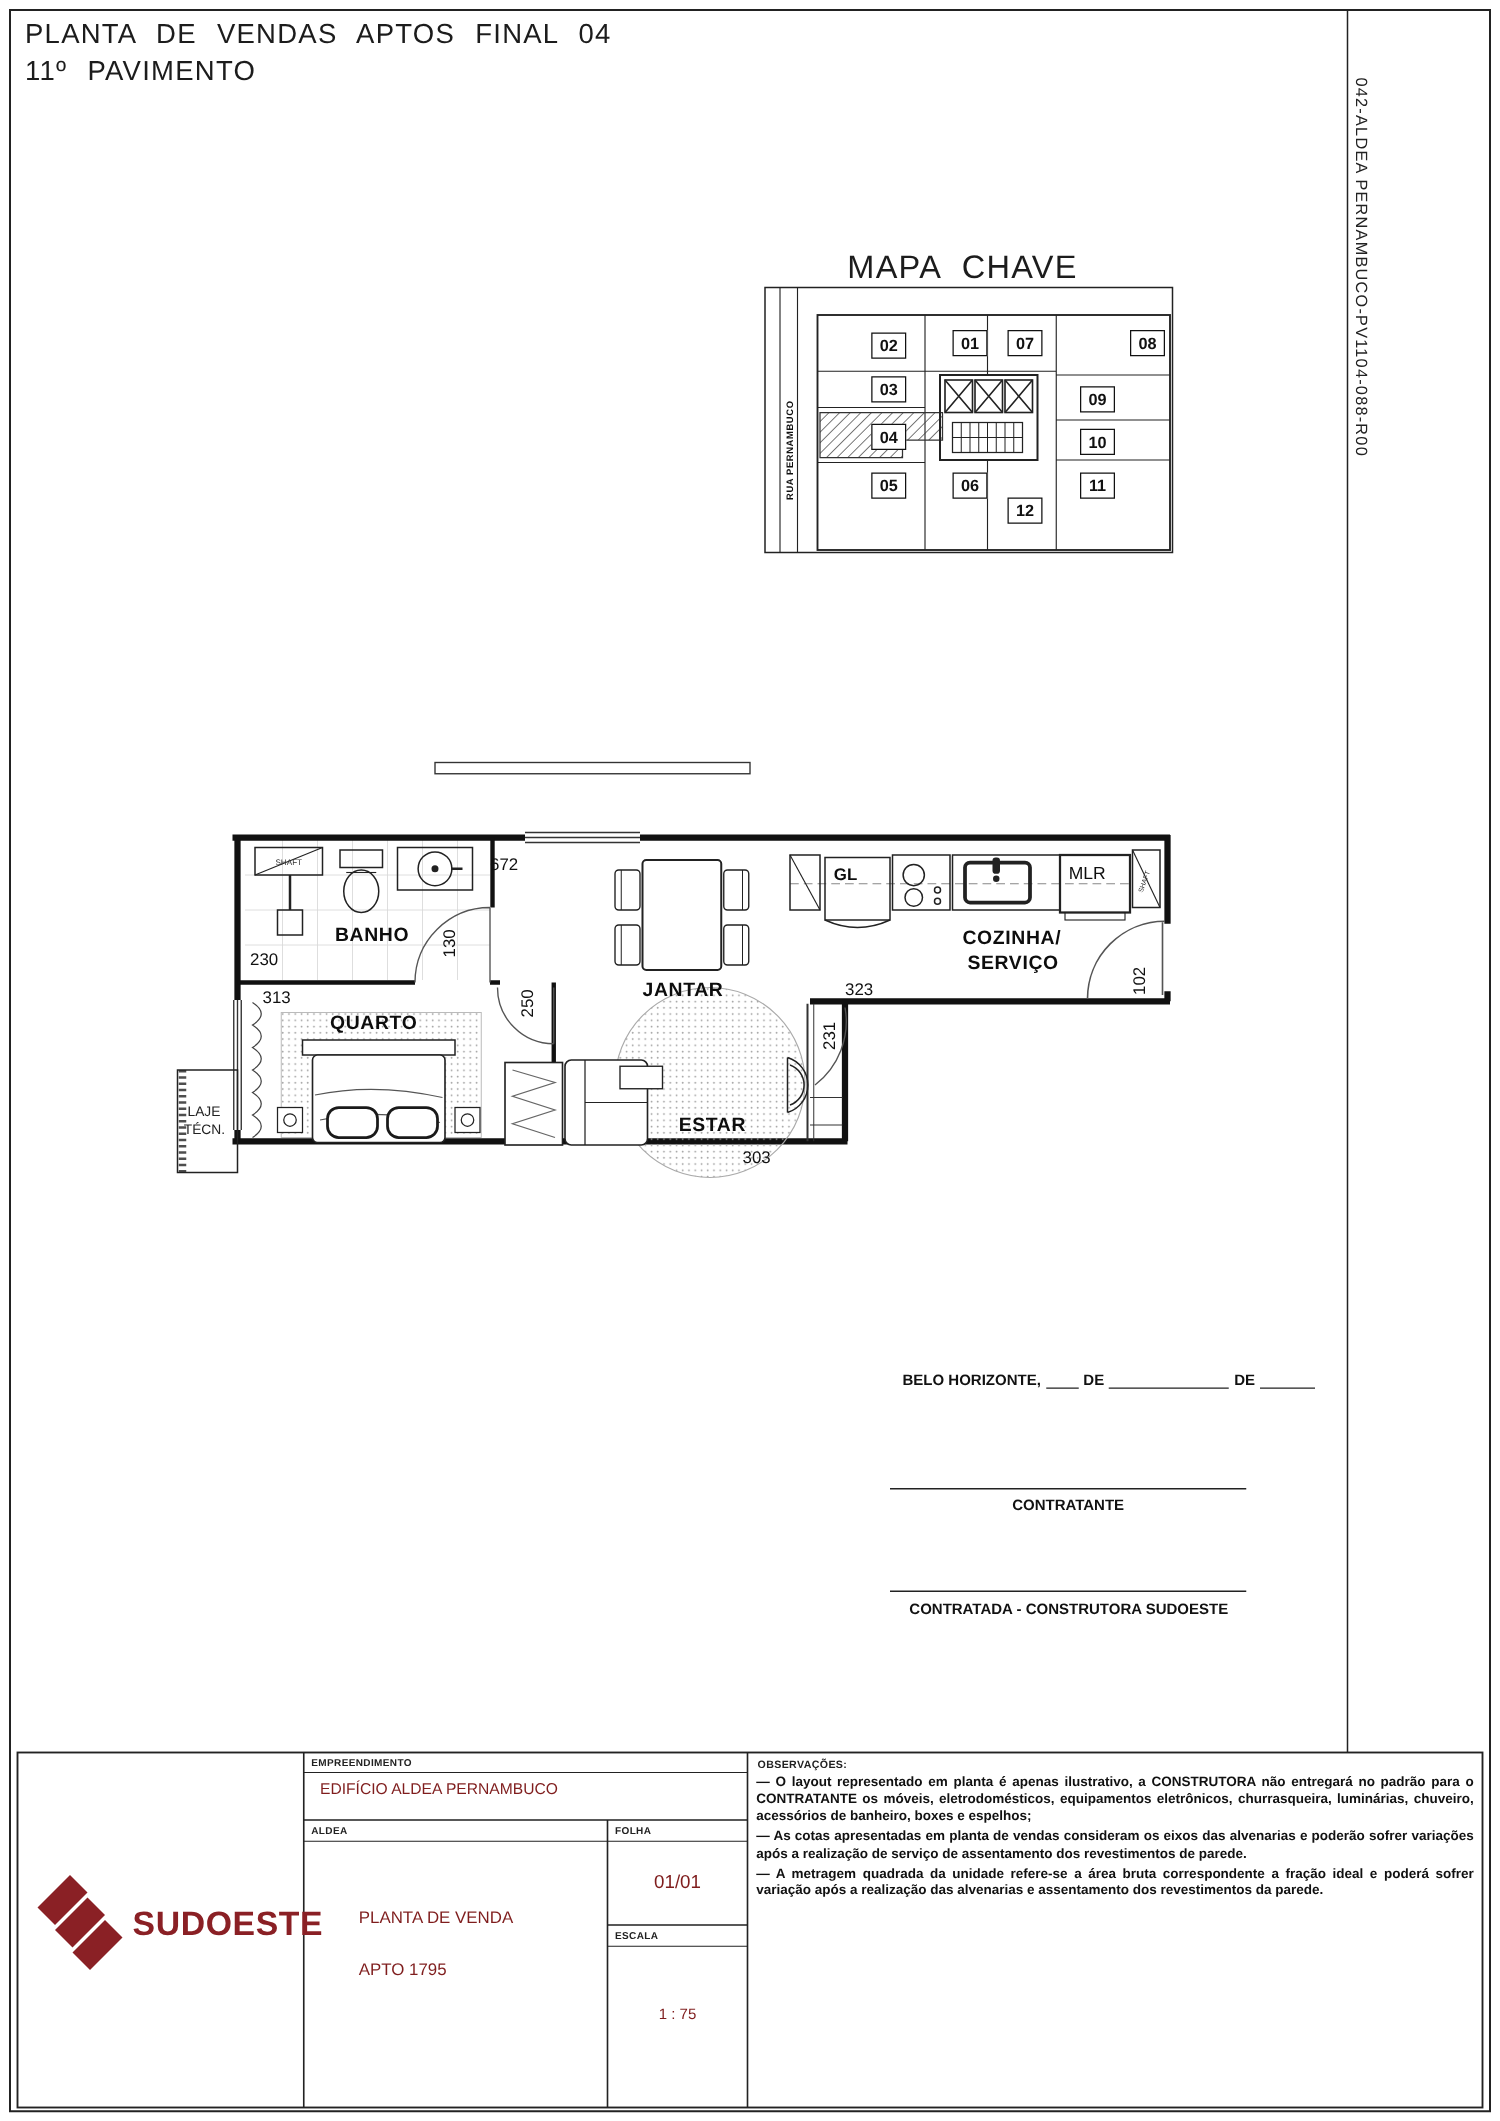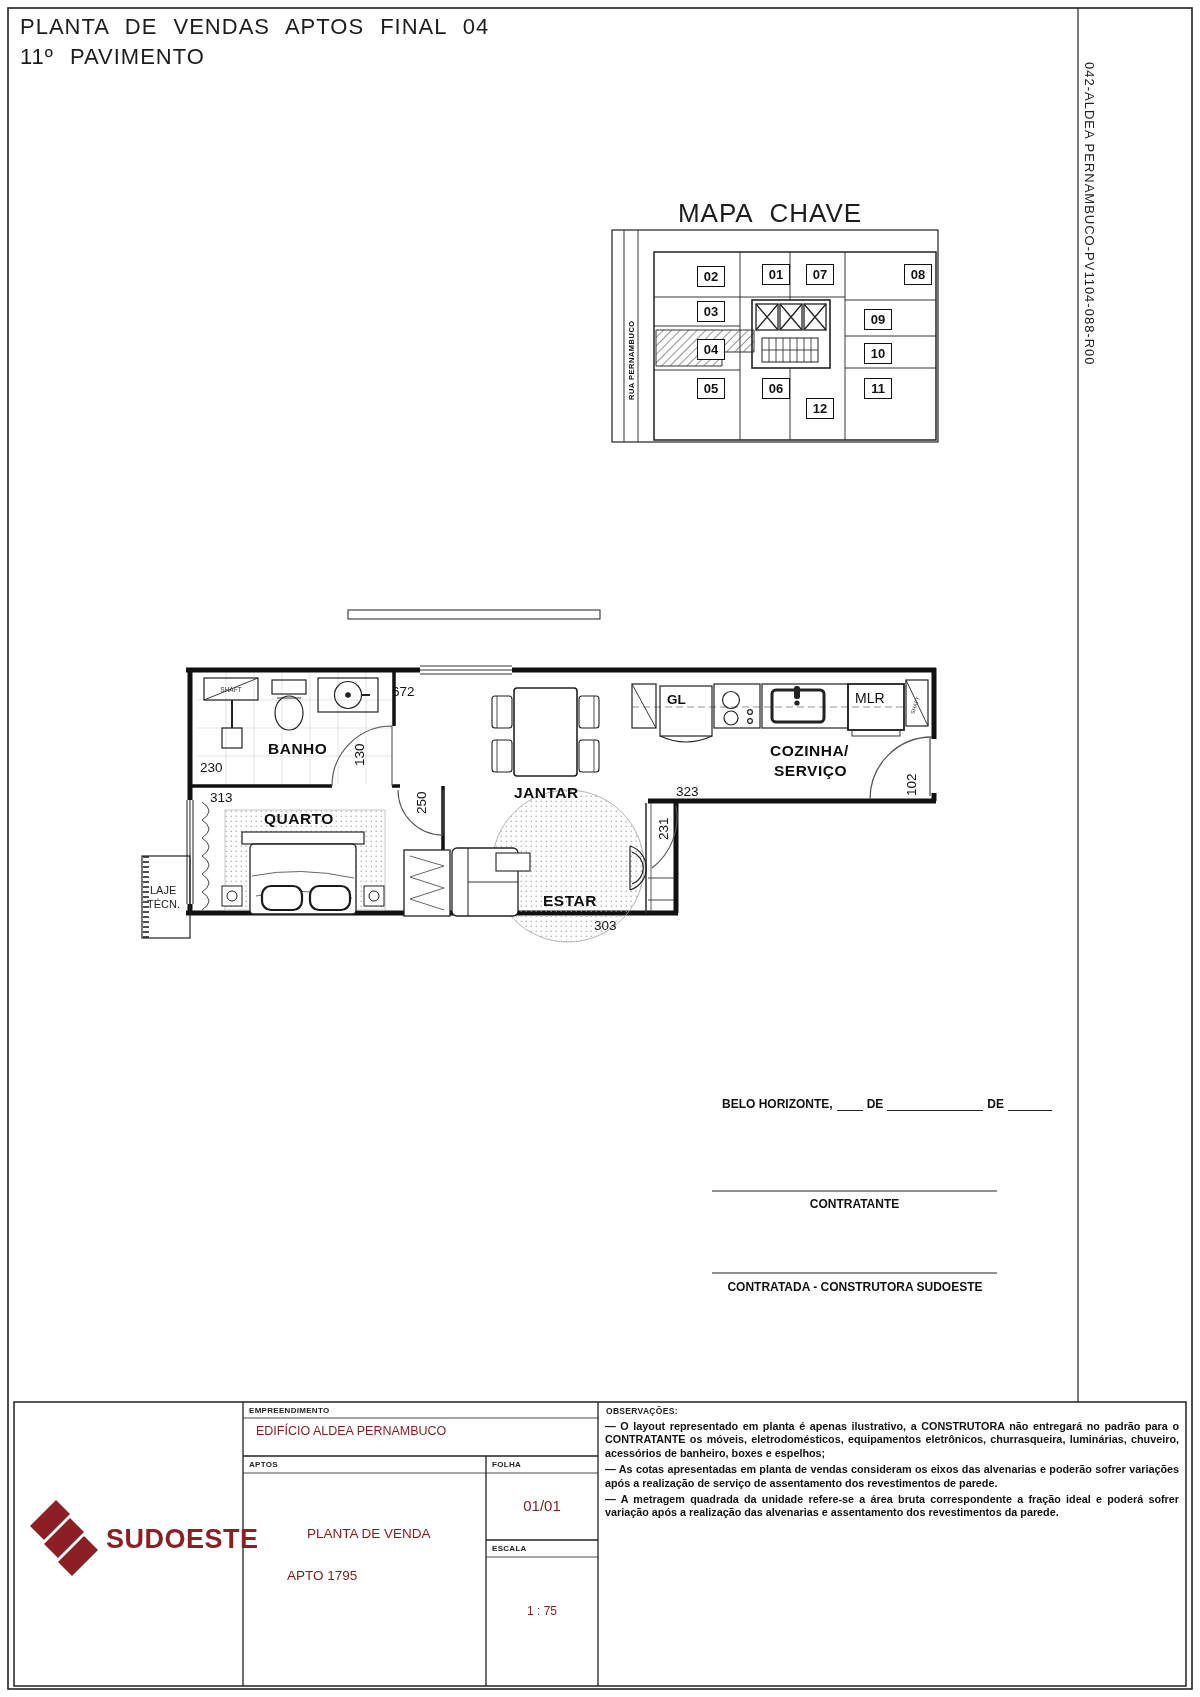--- a/index.html
+++ b/index.html
@@ -247,22 +247,22 @@
     <span class="blank" style="width:44px;"></span>
   </div>
   <div class="abs sig" style="left:712px;top:1197px;width:285px;text-align:center;">CONTRATANTE</div>
   <div class="abs sig" style="left:680px;top:1280px;width:350px;text-align:center;">CONTRATADA - CONSTRUTORA SUDOESTE</div>
 
   <div class="abs" style="left:106px;top:1524px;font-size:27px;font-weight:800;color:#8a2025;letter-spacing:.5px;">SUDOESTE</div>
 
   <div class="abs small-label" style="left:249px;top:1406px;">EMPREENDIMENTO</div>
   <div class="abs tbv" style="left:256px;top:1424px;">EDIFÍCIO ALDEA PERNAMBUCO</div>
 
-  <div class="abs small-label" style="left:249px;top:1460px;">APTOS</div>
-  <div class="abs tbv" style="left:287px;top:1526px;font-size:13.5px;margin-left:20px;">PLANTA DE VENDA</div>
+  <div class="abs small-label" style="left:249px;top:1460px;">ALDEA</div>
+  <div class="abs tbv" style="left:287px;top:1526px;font-size:13.5px;">PLANTA DE VENDA</div>
   <div class="abs tbv" style="left:287px;top:1568px;font-size:13.5px;">APTO 1795</div>
 
   <div class="abs small-label" style="left:492px;top:1460px;">FOLHA</div>
   <div class="abs tbv" style="left:486px;top:1497px;width:112px;text-align:center;font-size:15px;">01/01</div>
 
   <div class="abs small-label" style="left:492px;top:1544px;">ESCALA</div>
   <div class="abs tbv" style="left:486px;top:1604px;width:112px;text-align:center;font-size:12px;">1 : 75</div>
 
   <div class="abs small-label" style="left:606px;top:1406px;font-size:8.5px;">OBSERVAÇÕES:</div>
   <div class="abs obs" style="left:605px;top:1420px;width:574px;">

